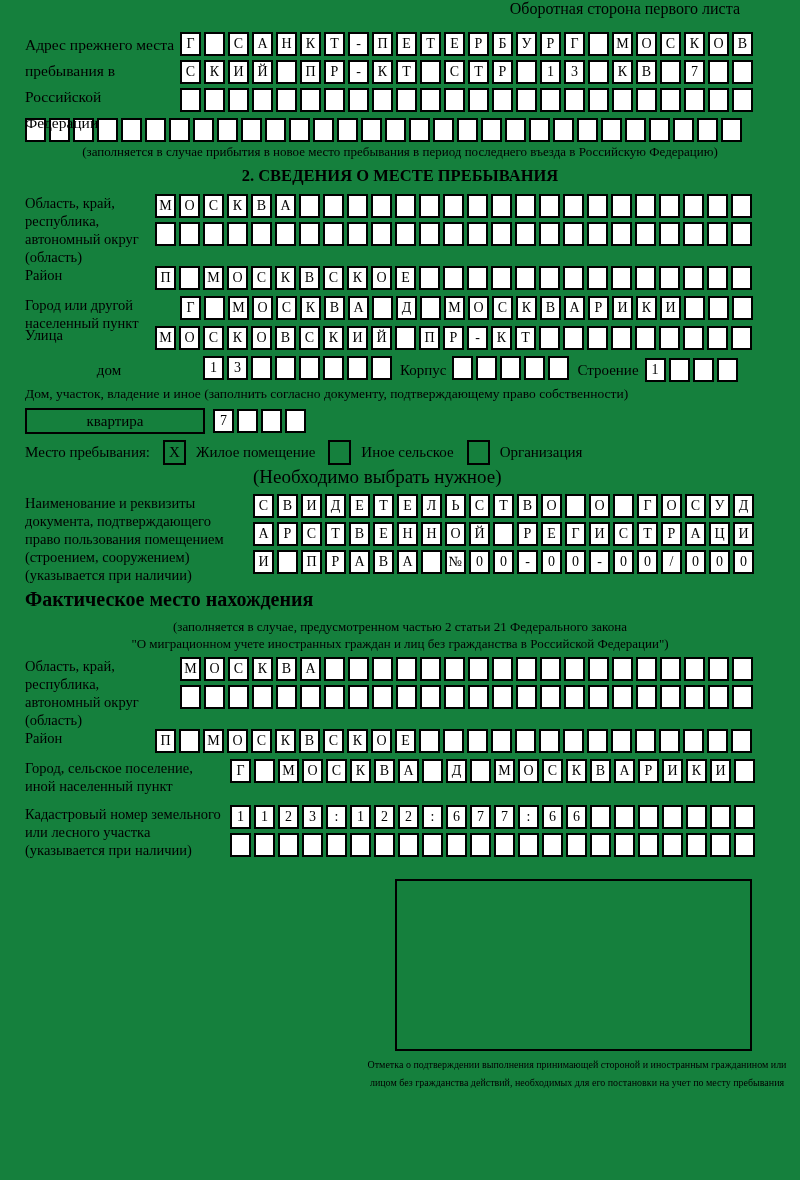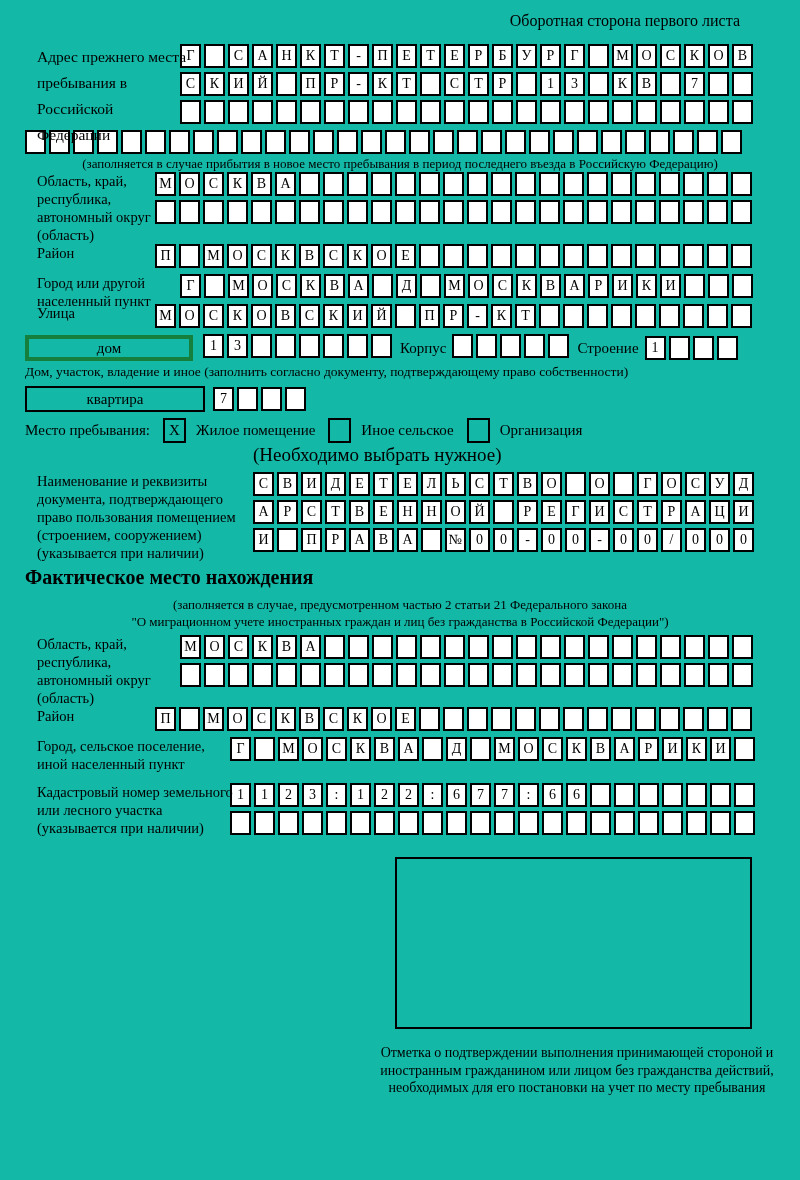--- a/index.html
+++ b/index.html
@@ -1,20 +1,20 @@
 <!DOCTYPE html>
 <html><head>
 <meta charset="utf-8">
 <style>
   html,body{margin:0;padding:0;background:#fff;}
-  .page{width:800px;height:1180px;box-sizing:border-box;padding:12px 25px 0 25px;
-        font-family:"Liberation Serif","DejaVu Serif",serif;color:#000;overflow:hidden;background:#14b8a6;position:relative;}
+  .page{width:800px;height:1180px;box-sizing:border-box;padding:0 25px 0 25px;
+        font-family:"Liberation Serif","DejaVu Serif",serif;color:#000;overflow:hidden;background:#15803d;position:relative;}
   .top-note{text-align:right;padding-right:35px;font-size:16px;margin-bottom:14px;}
   .field{position:relative;padding-left:130px;margin-bottom:6px;}
-  .flabel{position:absolute;left:12px;top:0;width:128px;font-size:14.5px;line-height:18px;}
+  .flabel{position:absolute;left:0;top:0;width:128px;font-size:14.5px;line-height:18px;}
   .field.prev{padding-left:155px;}
   .field.prev .flabel{width:150px;font-size:15.5px;line-height:26px;}
   .field.doc{padding-left:228px;min-height:86px;margin-top:6px;}
   .field.doc .flabel{width:218px;}
   .field.wide .flabel{width:202px;}
   .minh66{min-height:66px;}
   .minh40{min-height:40px;}
   .cellrow{display:flex;gap:3px;margin-bottom:4px;}
   .cellrow:last-child{margin-bottom:0;}
   .cell{flex:none;width:21px;height:24px;border:2px solid #000;box-sizing:border-box;
@@ -34,21 +34,21 @@
   .caption{font-size:13.5px;line-height:16px;margin:2px 0 4px 0;}
   .mestorow{display:flex;align-items:center;gap:13px;margin:6px 0 1px 0;font-size:15px;font-family:Liberation Serif, serif;}
   .opt{display:flex;align-items:center;gap:10px;}
   .checkbox{flex:none;width:23px;height:25px;border:2px solid #000;box-sizing:border-box;
             display:flex;align-items:center;justify-content:center;font-size:15px;}
   .mesto-note{margin-left:228px;font-size:19px;margin-bottom:2px;}
   .fact-title{font-weight:bold;font-size:20px;margin:8px 0 7px 0;}
   .fact-note{text-align:center;font-size:13px;line-height:17px;}
   .fact-gap{height:5px;}
   .stampbox{margin:8px 0 0 370px;width:357px;height:172px;border:2px solid #000;box-sizing:border-box;}
-  .stamp-note{margin:15px 0 0 337px;width:430px;text-align:center;font-size:14px;line-height:17.5px;}
+  .stamp-note{margin:5px 0 0 337px;width:430px;text-align:center;font-size:10px;line-height:17.5px;}
 </style>
 </head>
 <body>
 
 <div class="page">
 
   <div class="top-note">Оборотная сторона первого листа</div>
 
   <div class="field prev">
     <div class="flabel">Адрес прежнего места пребывания в Российской Федерации</div>
@@ -158,20 +158,21 @@
       <span class="cell"></span>
       <span class="cell"></span>
       <span class="cell"></span>
       <span class="cell"></span>
       <span class="cell"></span>
       <span class="cell"></span>
       <span class="cell"></span>
     </div>
   <div class="note center">(заполняется в случае прибытия в новое место пребывания в период последнего въезда в Российскую Федерацию)</div>
 
+  <div class="section-title">2. СВЕДЕНИЯ О МЕСТЕ ПРЕБЫВАНИЯ</div>
 
   <div class="field minh66">
     <div class="flabel">Область, край, республика, автономный округ (область)</div>
     <div class="cellrow">
         <span class="cell">М</span>
         <span class="cell">О</span>
         <span class="cell">С</span>
         <span class="cell">К</span>
         <span class="cell">В</span>
         <span class="cell">А</span>

